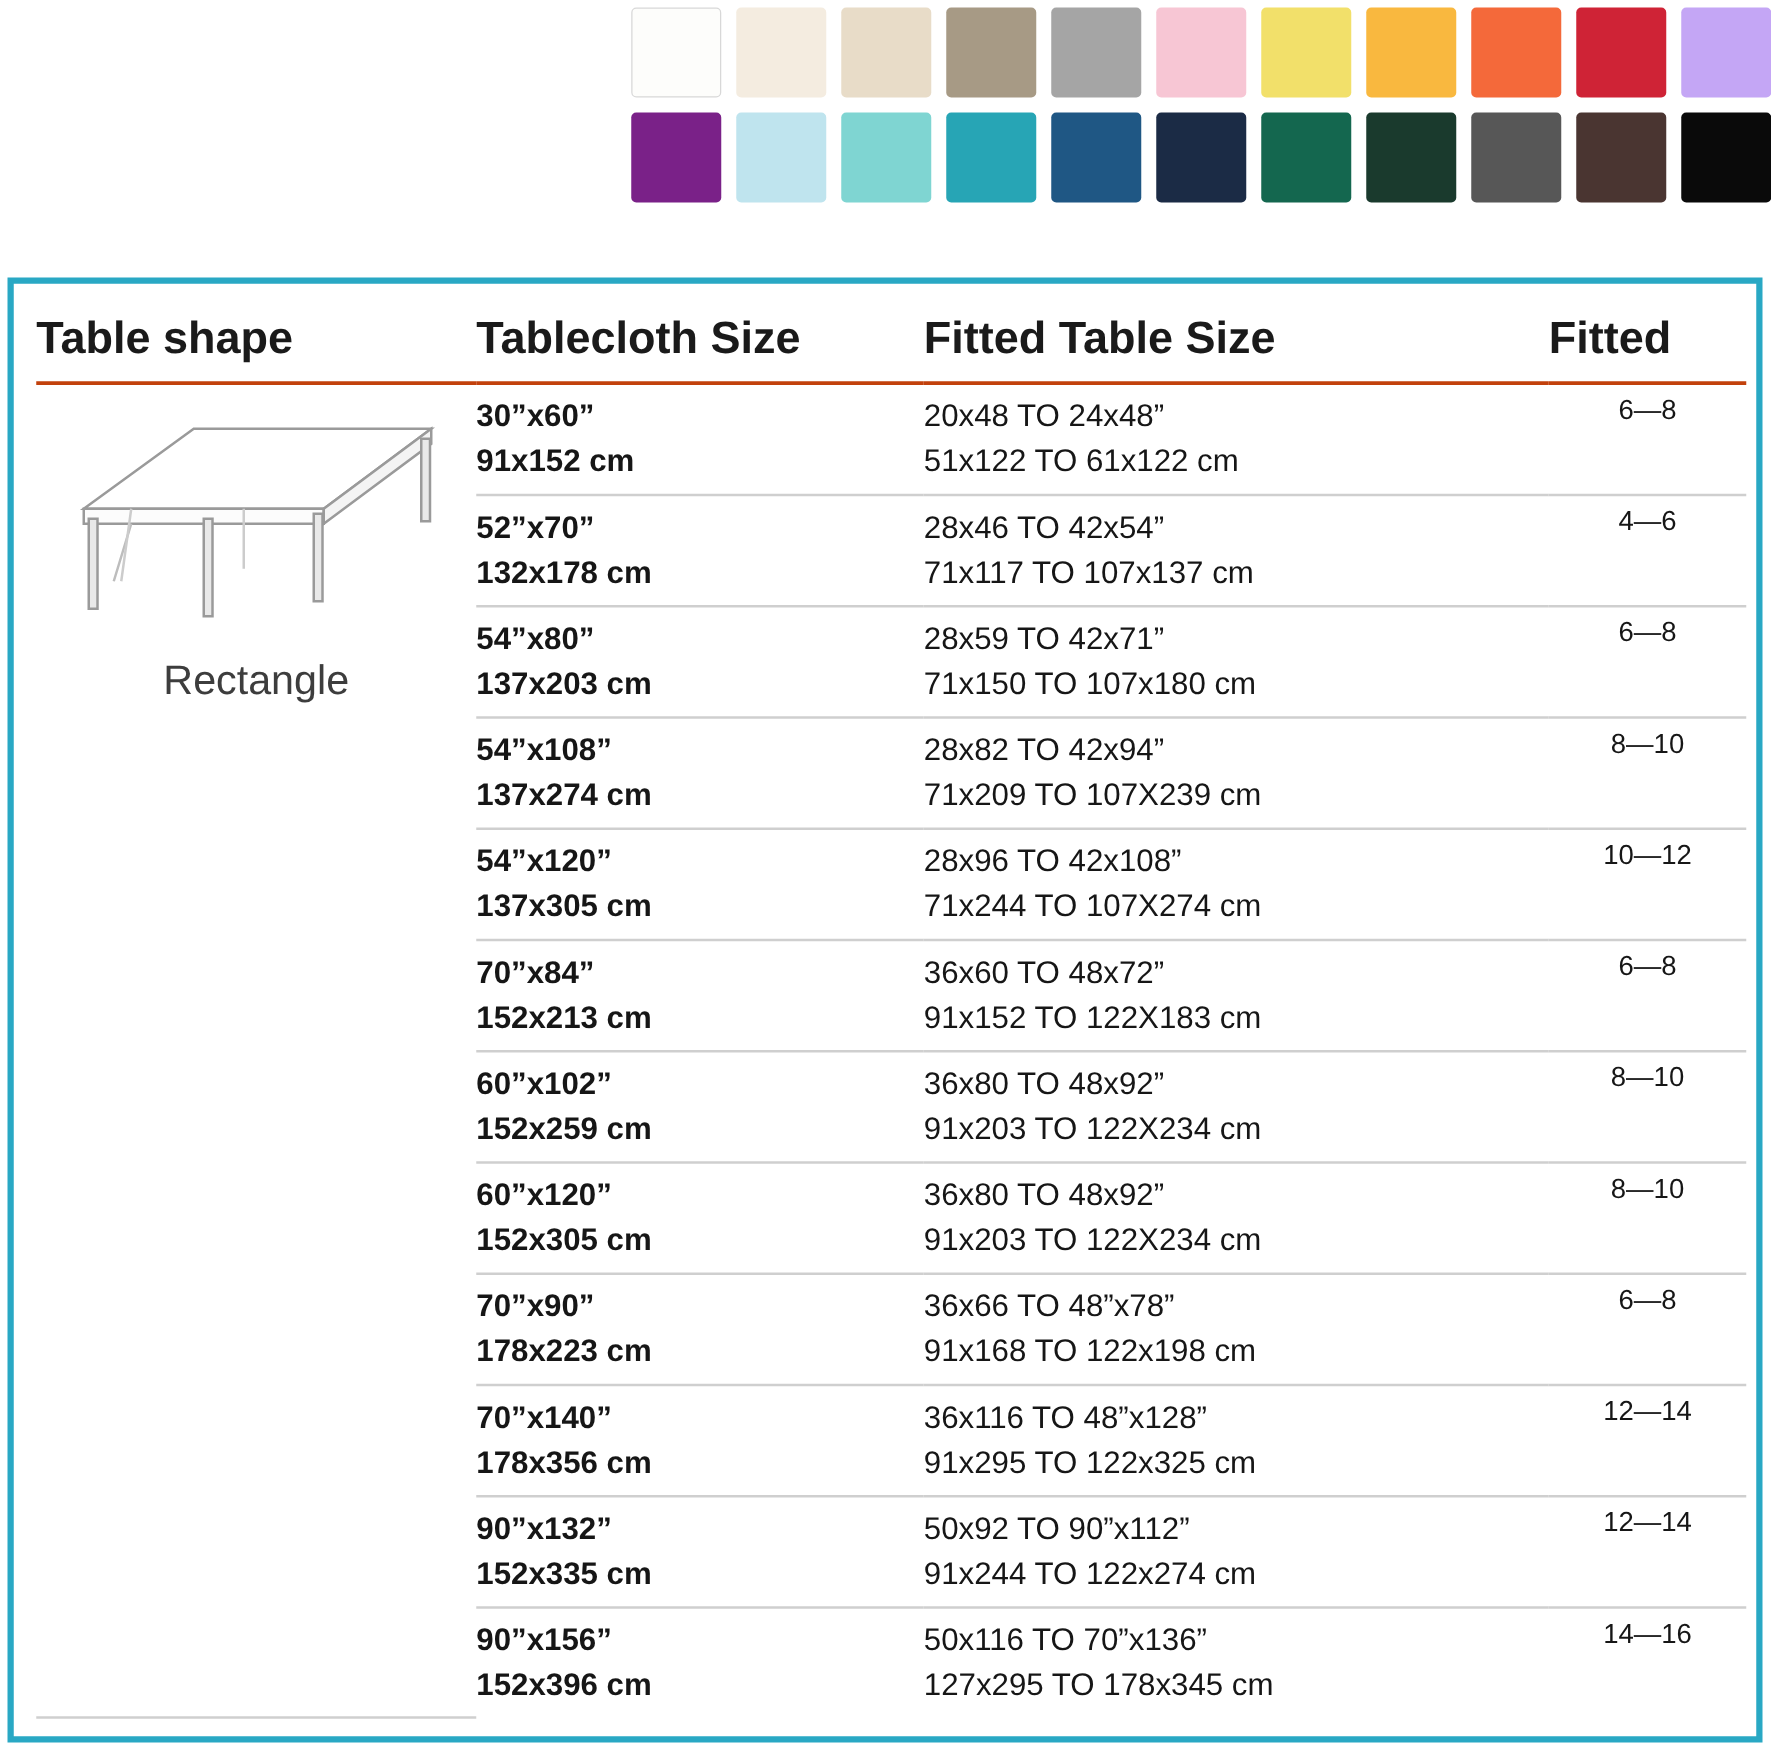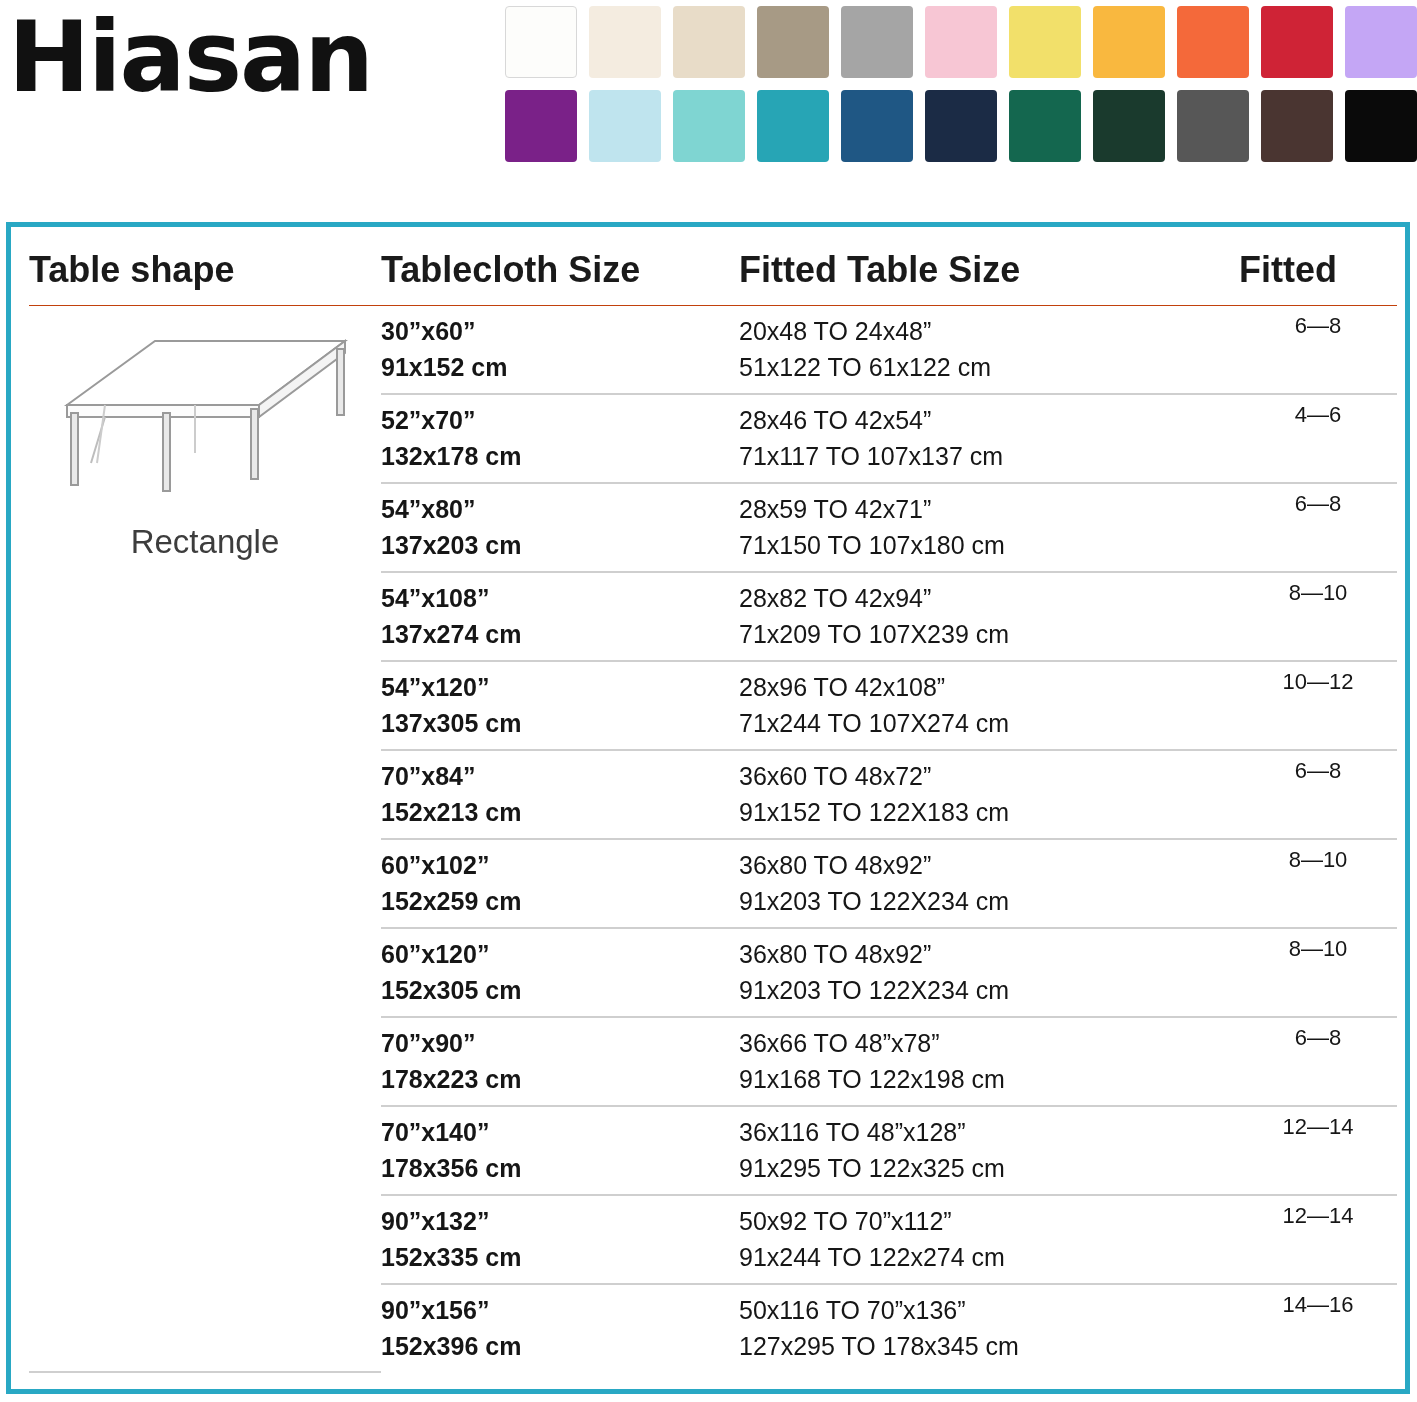--- a/index.html
+++ b/index.html
@@ -78,21 +78,21 @@
   }
   table.sizes th {
     text-align: left;
     font-size: 36px;
     font-weight: 700;
     color: #1a1a1a;
     padding: 0 0 14px 0;
     vertical-align: bottom;
     font-family: "Liberation Sans", sans-serif;
   }
-  thead tr { border-bottom: 1px solid #c2410c; margin-top: 18px; }
+  thead tr { border-bottom: 3px solid #c2410c; margin-top: 18px; }
   col.shape  { width: 352px; }
   col.cloth  { width: 358px; }
   col.fitted { width: 500px; }
   col.seat   { width: 158px; }
 
   th.shape-h   { padding-left: 14px; }
   th.seating-h { text-align: center; padding-left: 0; }
 
   table.sizes td {
     vertical-align: top;
@@ -135,21 +135,20 @@
     font-weight: 400;
     color: #3d3d3d;
     margin-top: 4px;
   }
   .table-svg { display: block; }
 </style>
 </head>
 <body>
 
 <div class="header">
-  <div class="brand">Hiasan</div>
 
   <div class="swatch-area">
     <div class="swatch-row">
       <div class="swatch bordered" style="background: rgb(253, 253, 251);"></div>
       <div class="swatch" style="background: rgb(244, 236, 224);"></div>
       <div class="swatch" style="background: rgb(232, 220, 200);"></div>
       <div class="swatch" style="background: rgb(167, 154, 133);"></div>
       <div class="swatch" style="background: rgb(165, 165, 165);"></div>
       <div class="swatch" style="background: rgb(247, 198, 212);"></div>
       <div class="swatch" style="background: rgb(242, 224, 106);"></div>
@@ -319,21 +318,21 @@
 91x295 TO 122x325 cm</div>
             </td>
             <td class="seat-cell">12—14</td>
           </tr>
           <tr>
             <td class="cloth-cell">
               <div class="cell-lines">90”x132”
 152x335 cm</div>
             </td>
             <td class="fitted-cell">
-              <div class="cell-lines">50x92 TO 70”x112”
+              <div class="cell-lines">50x92 TO 90”x112”
 91x244 TO 122x274 cm</div>
             </td>
             <td class="seat-cell">12—14</td>
           </tr>
           <tr class="lastrow">
             <td class="cloth-cell">
               <div class="cell-lines">90”x156”
 152x396 cm</div>
             </td>
             <td class="fitted-cell">

